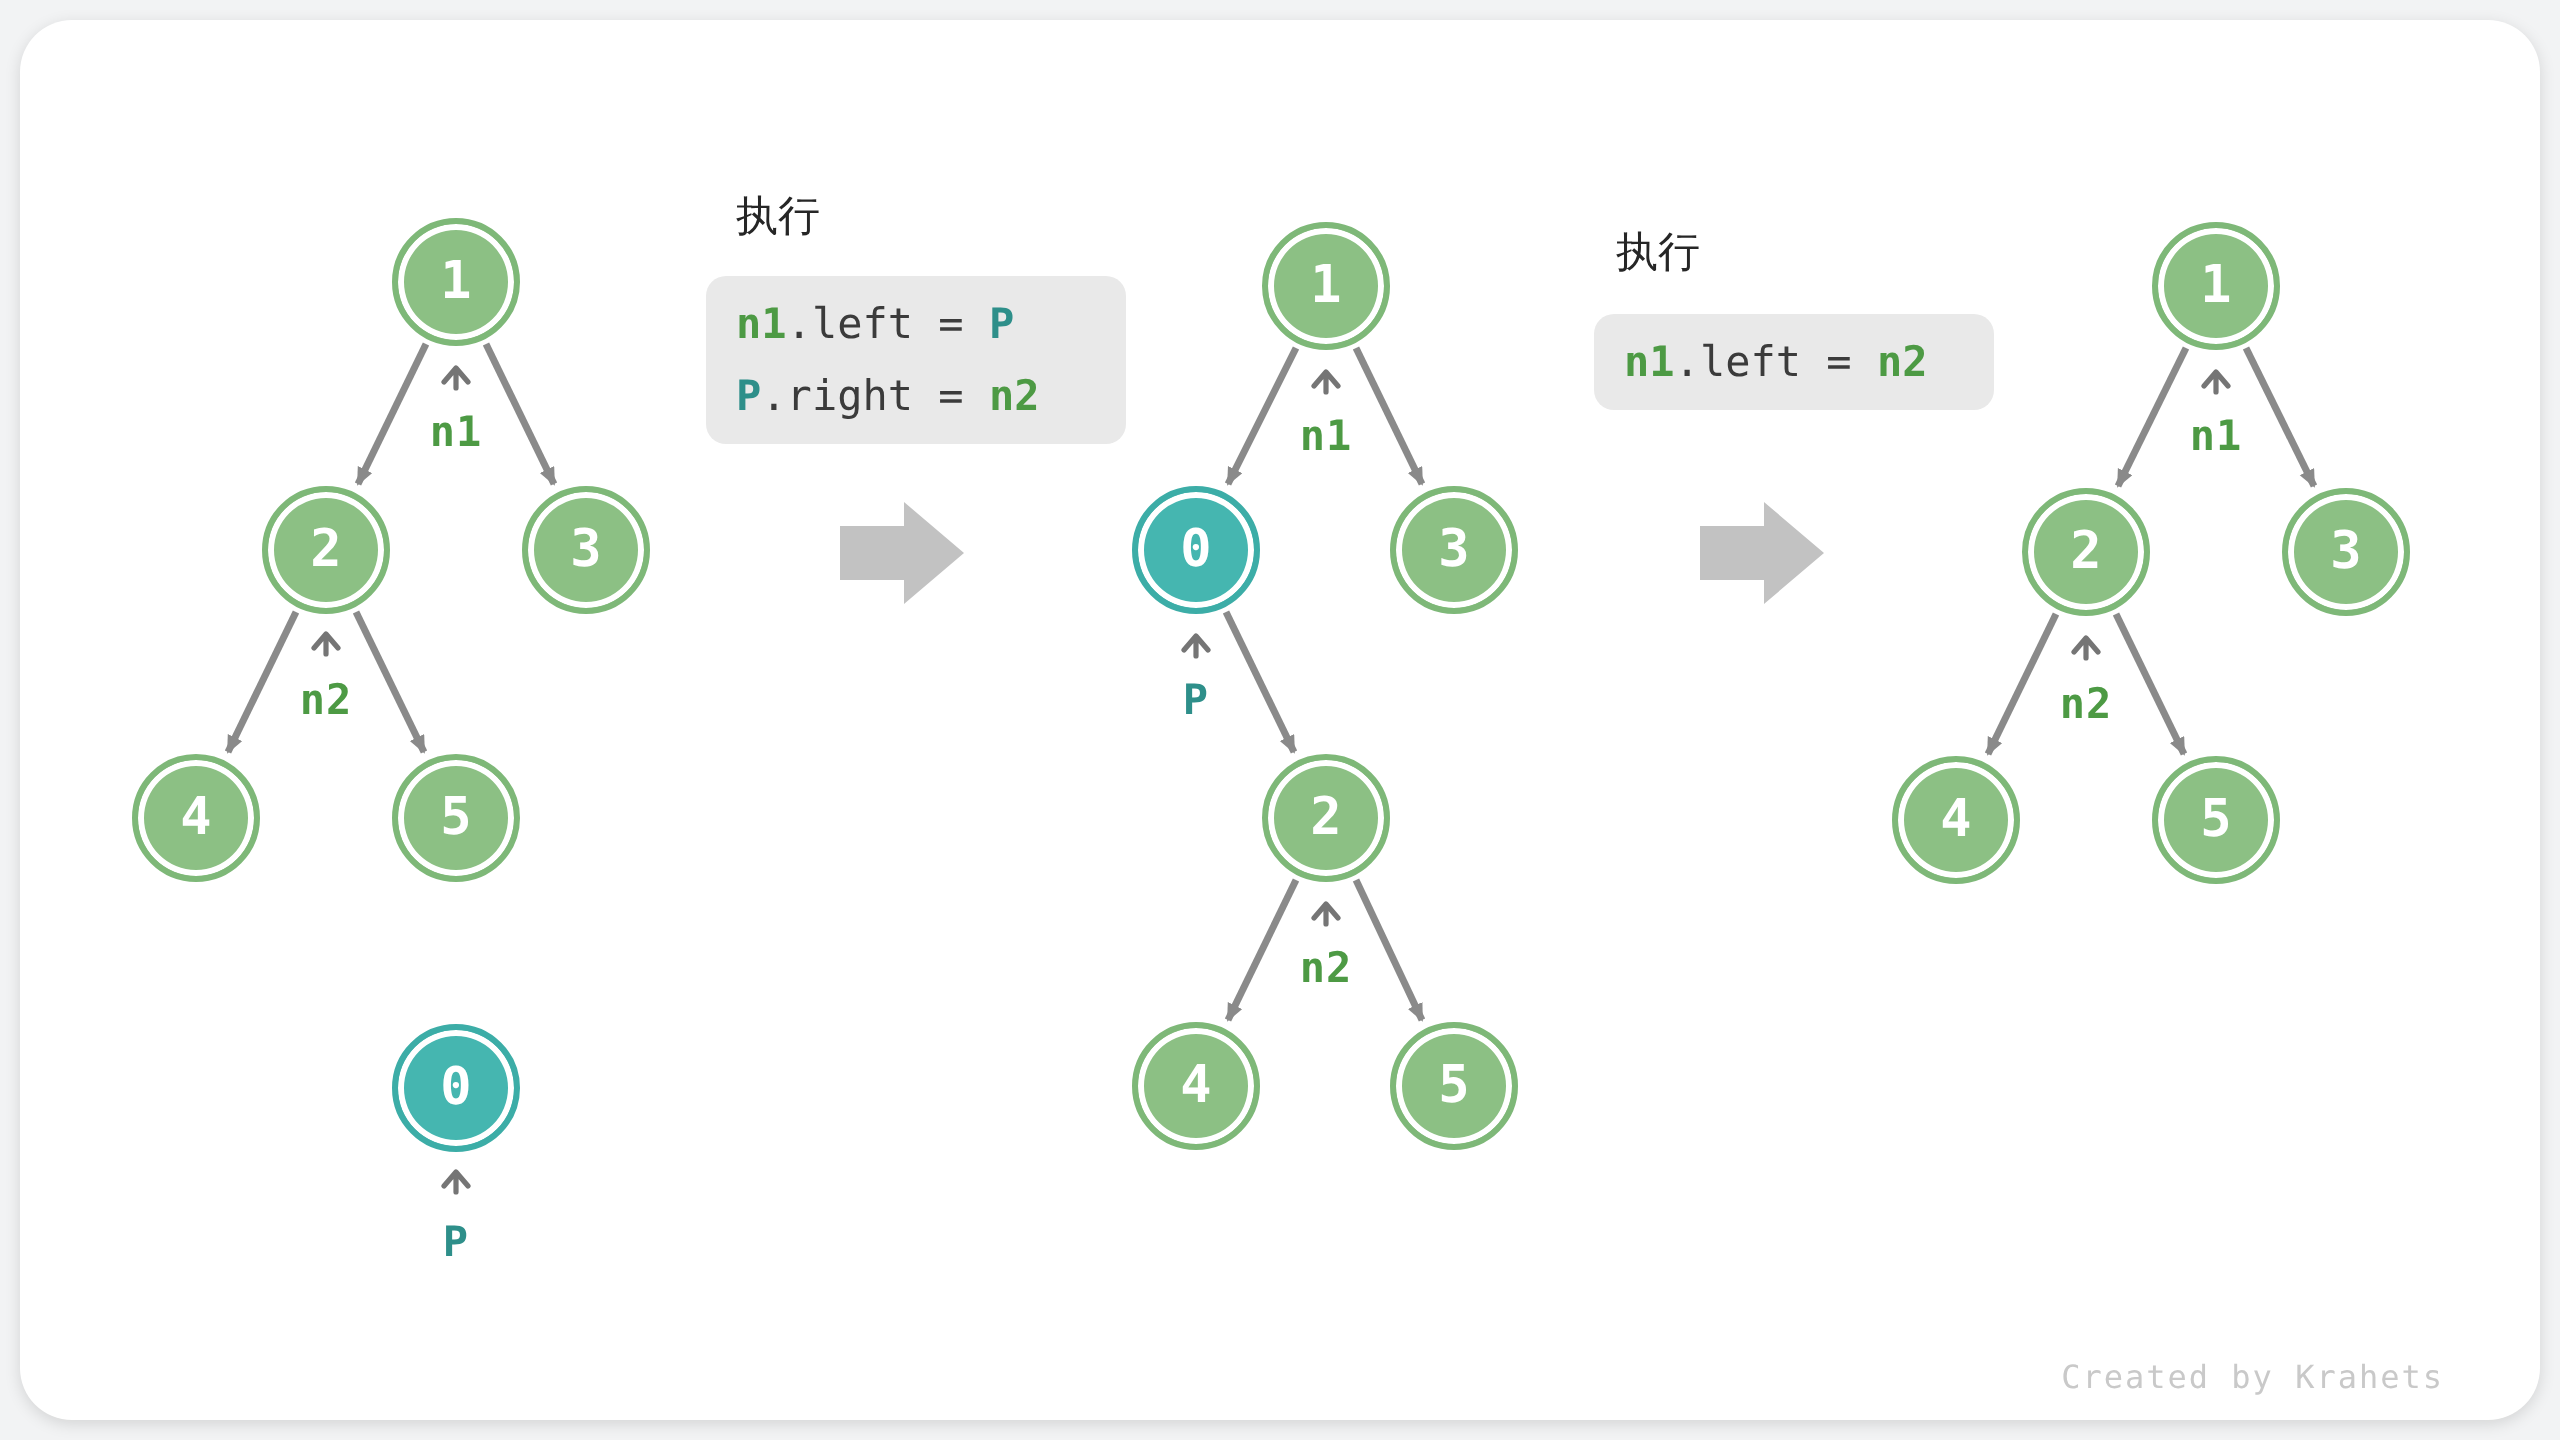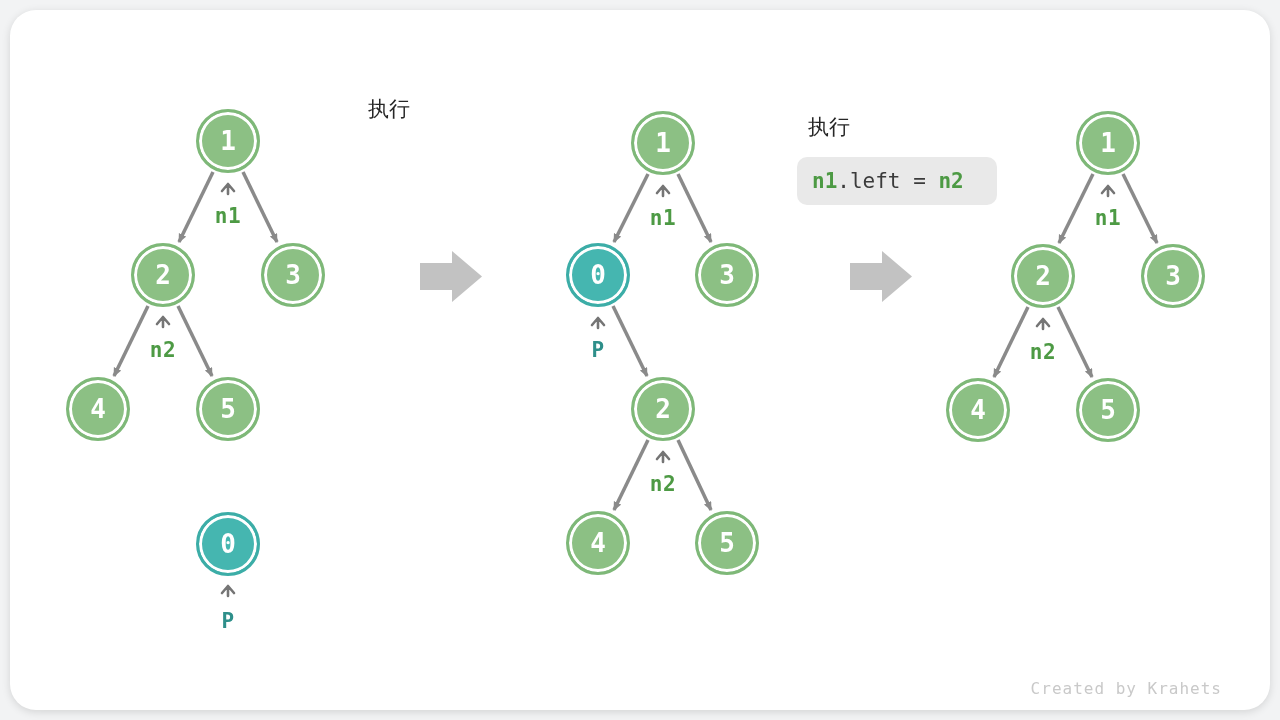--- a/index.html
+++ b/index.html
@@ -110,20 +110,24 @@
   <div class="node" style="left:131px;top:243px">2</div>
   <div class="node" style="left:261px;top:243px">3</div>
   <div class="node" style="left:66px;top:377px">4</div>
   <div class="node" style="left:196px;top:377px">5</div>
   <div class="node teal" style="left:196px;top:512px">0</div>
   <div class="ptr green" style="left:228px;top:216px">n1</div>
   <div class="ptr green" style="left:163px;top:350px">n2</div>
   <div class="ptr teal" style="left:228px;top:621px">P</div>
 
   <div class="exec-title" style="left:368px;top:97px">执行</div>
+  <div class="code-box" style="left:353px;top:138px;width:210px;height:84px">
+    <div class="code-line"><span class="tok-g">n1</span><span>.left</span><span> = </span><span class="tok-t">P</span></div>
+    <div class="code-line"><span class="tok-t">P</span><span>.right</span><span> = </span><span class="tok-g">n2</span></div>
+  </div>
 
   <div class="node" style="left:631px;top:111px">1</div>
   <div class="node teal" style="left:566px;top:243px">0</div>
   <div class="node" style="left:695px;top:243px">3</div>
   <div class="node" style="left:631px;top:377px">2</div>
   <div class="node" style="left:566px;top:511px">4</div>
   <div class="node" style="left:695px;top:511px">5</div>
   <div class="ptr green" style="left:663px;top:218px">n1</div>
   <div class="ptr teal" style="left:598px;top:350px">P</div>
   <div class="ptr green" style="left:663px;top:484px">n2</div>

